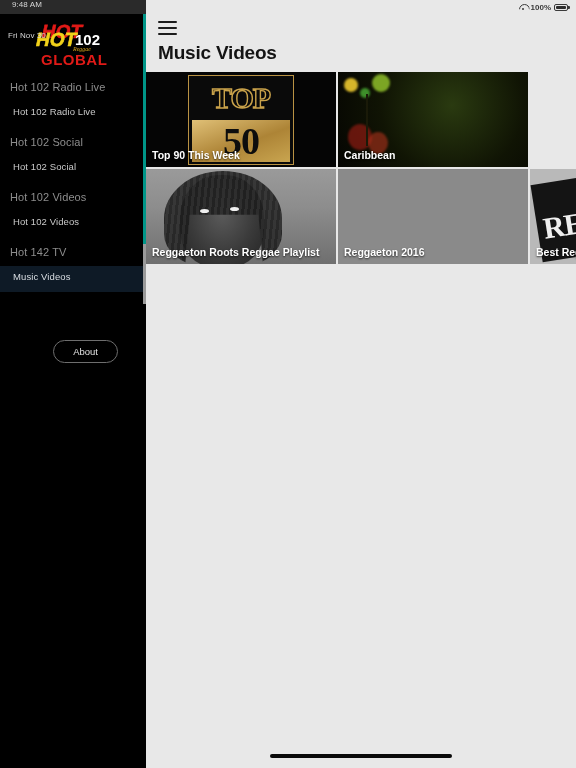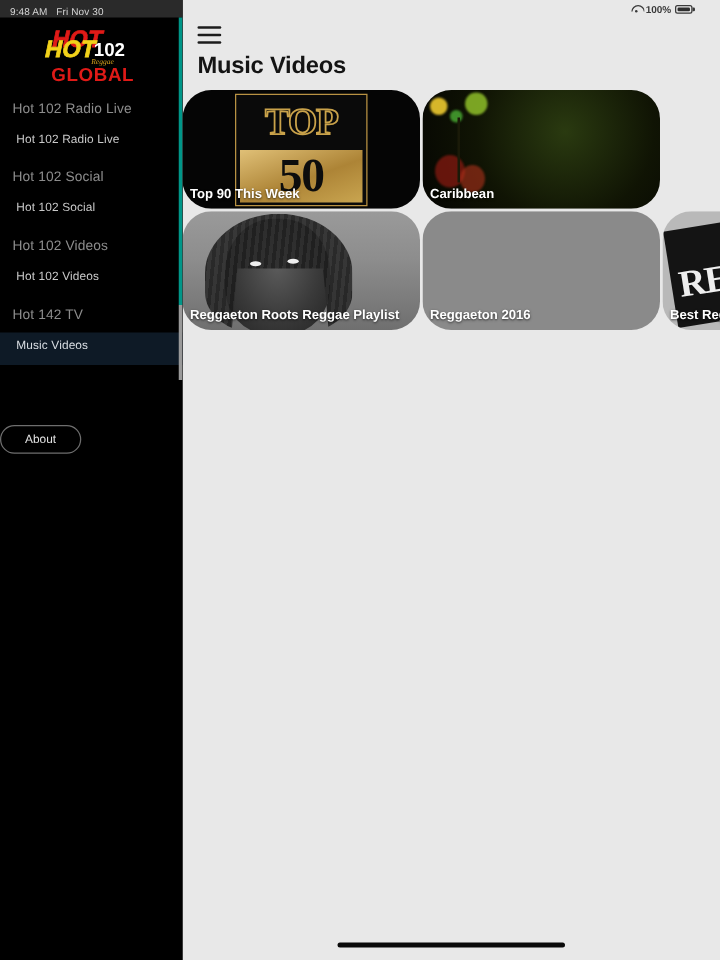--- a/index.html
+++ b/index.html
@@ -12,25 +12,25 @@
   .device { position:relative; width:576px; height:768px; background:#000; }
 
   
   .statusbar {
     position:absolute; top:0; left:0; width:576px; height:14px;
     display:flex; align-items:center; z-index:40;
     background:transparent; pointer-events:none;
   }
   .sb-left {
     position:absolute; left:8px; top:0; height:14px;
-    display:flex; align-items:flex-end; gap:7px;
-    font-size:8px; color:#d6d6d6; letter-spacing:.1px;
+    display:flex; align-items:center; gap:22px;
+    font-size:8px; color:#d6d6d6; letter-spacing:.1px;flex-direction:column;
   }
   .sb-right {
-    position:absolute; right:22px; top:0; height:14px;
+    position:absolute; right:8px; top:0; height:14px;
     display:flex; align-items:center; gap:3px;
     font-size:8px; color:#3a3a3a; font-weight:bold;text-align:center;
   }
   .wifi-ic { display:inline-block; width:9px; height:8px; position:relative; }
   .wifi-ic::before{
     content:""; position:absolute; left:0; top:1px;
     width:9px; height:9px; border:1.6px solid #3a3a3a;
     border-radius:50%; clip-path:polygon(0 0,100% 0,100% 48%,0 48%);
   }
   .wifi-ic::after{
@@ -69,21 +69,21 @@
     letter-spacing:.1px;
   }
   .nav-item {
     font-size:9.5px; color:#c9c9c9; padding:5px 0 10px 13px;
     letter-spacing:.1px;
   }
   .nav-item.selected { background:#0e1a26; color:#d8dde2; }
 
   .about-wrap {
     position:absolute; left:0; top:340px; width:118px;
-    display:flex; justify-content:flex-start;
+    display:flex; justify-content:flex-end;
   }
   .about-btn {
     border:1px solid #6e6e6e; border-radius:13px;
     background:transparent; color:#e2e2e2;
     font-size:9.5px; padding:5px 19px; cursor:pointer;
     font-family:"Liberation Sans", sans-serif;
   }
 
   .sb-scroll {
     position:absolute; right:0; top:14px; width:3px; height:230px;
@@ -110,21 +110,21 @@
     position:absolute; left:12px; top:28px;
     font-size:19px; font-weight:bold; color:#141414; letter-spacing:-.2px;
   }
 
   .grid {
     position:absolute; left:0; top:72px; width:430px;
   }
   .grid-row { display:flex; gap:2px; margin-bottom:2px; }
   .card {
     position:relative; width:190px; height:95px; overflow:hidden;
-    flex:0 0 190px; cursor:pointer;border-radius:23px;
+    flex:0 0 190px; cursor:pointer;
   }
   .card-label {
     position:absolute; left:6px; bottom:6px; z-index:5;
     font-size:10.5px; font-weight:bold; color:#fff;
     text-shadow:0 1px 2px rgba(0,0,0,.7); white-space:nowrap;
   }
   .art { position:absolute; inset:0; }
 
   
   .art-pop { background:linear-gradient(105deg,#12a39b 0%,#12a39b 30%,#8c2a63 30%,#8c2a63 62%,#b5b803 62%,#b5b803 78%,#1fa04f 78%,#1fa04f 88%,#12a39b 88%); }

